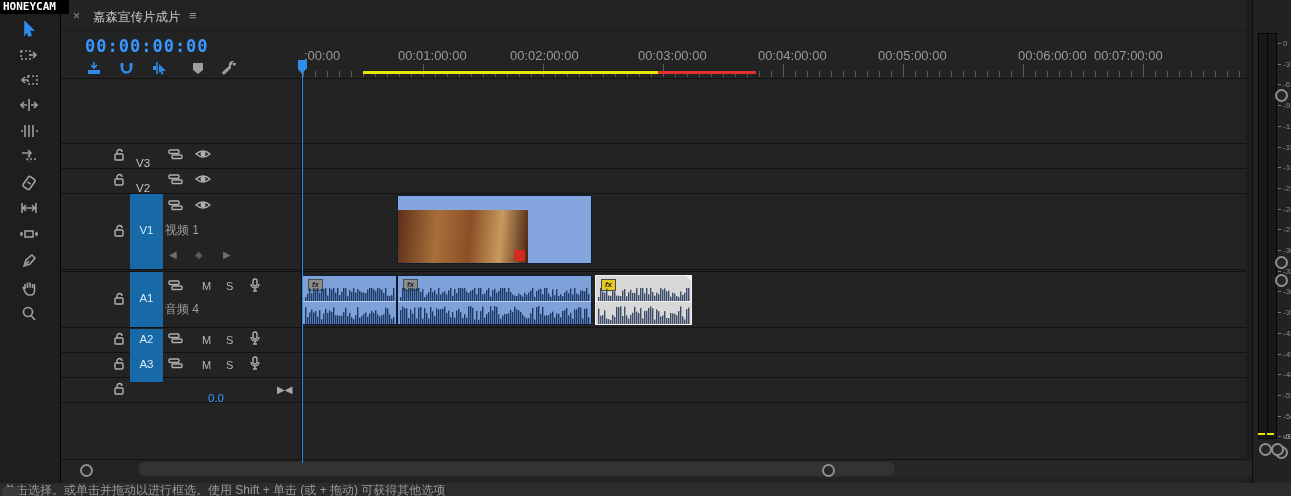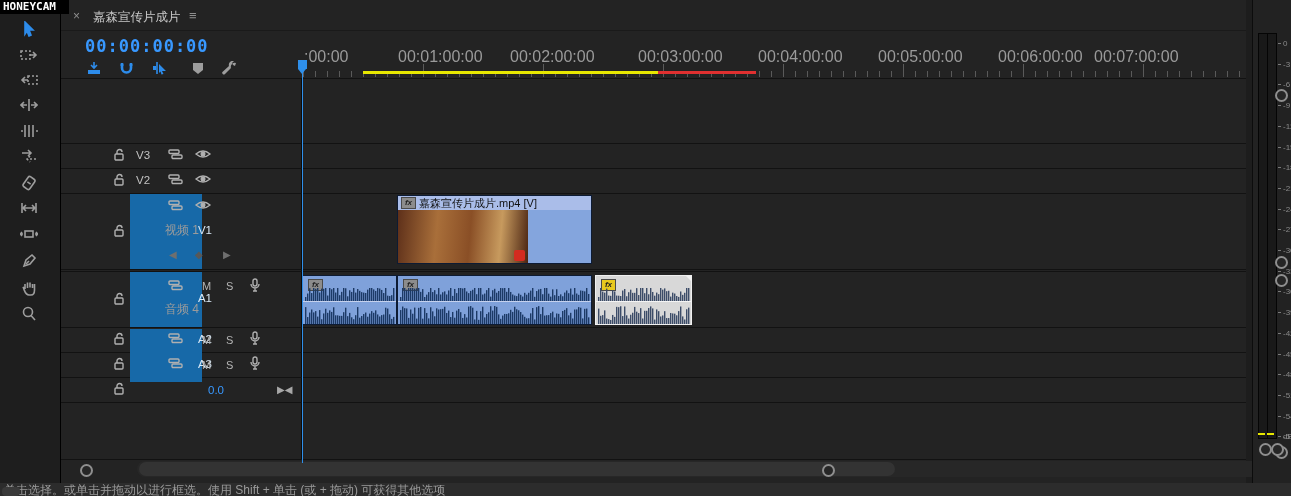--- a/index.html
+++ b/index.html
@@ -23,30 +23,30 @@
   .tabmenu{left:128px;top:8px;color:#8f8f8f;font-size:13px;cursor:pointer;}
   #timecode{left:24px;top:36px;color:#3898ff;font-size:17px;font-weight:bold;
             font-family:"DejaVu Sans Mono","Liberation Mono",monospace;letter-spacing:1px;}
   .hicon{position:absolute;top:58px;width:22px;height:20px;display:flex;align-items:center;justify-content:center;cursor:pointer;}
   .hicon svg{stroke:#9d9d9d;fill:none;stroke-width:1.6;}
   .hicon.blue svg{stroke:#2d8ceb;}
   .hicon.blue svg .f{fill:#2d8ceb;stroke:none;}
   .hicon svg .f{fill:#9d9d9d;stroke:none;}
   
   #ruler{left:241px;top:30px;width:944px;height:48px;overflow:hidden;}
-  .rlabel{position:absolute;top:18px;color:#9a9a9a;font-size:16px;white-space:nowrap;}
+  .rlabel{position:absolute;top:18px;color:#9a9a9a;font-size:13px;white-space:nowrap;}
   .tick{position:absolute;background:#5a5a5a;width:1px;}
   .workbar{position:absolute;top:41px;height:3px;}
   
   .hline{position:absolute;left:0;width:1185px;height:1px;background:#121212;}
   #headdiv{left:240px;top:78px;width:2px;height:382px;background:#0b0b0b;}
   .lockico,.eyeico,.syncico,.micico{position:absolute;width:16px;height:16px;cursor:pointer;}
   .lockico svg,.eyeico svg,.syncico svg,.micico svg{stroke:#b0b0b0;fill:none;stroke-width:1.4;}
-  .tlabel{position:absolute;color:#c2c2c2;font-size:11.5px;cursor:pointer;}
-  .tbox{position:absolute;left:69px;width:33px;background:#1769a8;cursor:pointer;padding-left:39px;}
+  .tlabel{position:absolute;color:#c2c2c2;font-size:11.5px;cursor:pointer;margin-top:8px;}
+  .tbox{position:absolute;left:69px;width:33px;background:#1769a8;cursor:pointer;}
   .tbox span{position:absolute;width:100%;text-align:center;color:#d9e9f7;font-size:11.5px;}
   .msbtn{position:absolute;color:#b5b5b5;font-size:11px;cursor:pointer;}
   .trackname{position:absolute;color:#9b9b9b;font-size:12px;}
   .kfnav{position:absolute;color:#6f6f6f;font-size:10px;cursor:pointer;}
   
   .vclip{position:absolute;top:195px;height:69px;border:1px solid #0d1b33;box-sizing:border-box;background:#84a5dd;cursor:pointer;}
   .vhead{position:relative;height:14px;background:#aabde9;overflow:hidden;white-space:nowrap;
          color:#111;font-size:11px;line-height:14px;}
   .aclip{position:absolute;top:275px;height:50px;border:1px solid #0d1b33;box-sizing:border-box;background:#7fa1da;cursor:pointer;overflow:hidden;}
   .aclip.sel{background:#d8d8d8;border:1px solid #f0f0f0;}
@@ -197,21 +197,21 @@
         </svg>
       </div>
 
     <div id="ruler" class="abs">
       <span class="rlabel" style="left:2px">:00:00</span>
       <span class="rlabel" style="left:96px">00:01:00:00</span>
       <span class="rlabel" style="left:208px">00:02:00:00</span>
       <span class="rlabel" style="left:336px">00:03:00:00</span>
       <span class="rlabel" style="left:456px">00:04:00:00</span>
       <span class="rlabel" style="left:576px">00:05:00:00</span>
-      <span class="rlabel" style="left:696px">00:06:00:00</span>
+      <span class="rlabel" style="left:716px">00:06:00:00</span>
       <span class="rlabel" style="left:792px">00:07:00:00</span>
       <div id="ticks">
           <div class="tick" style="left: 1px; top: 41px; height: 6px;"></div>
           <div class="tick" style="left: 13px; top: 41px; height: 6px;"></div>
           <div class="tick" style="left: 25px; top: 41px; height: 6px;"></div>
           <div class="tick" style="left: 37px; top: 41px; height: 6px;"></div>
           <div class="tick" style="left: 49px; top: 41px; height: 6px;"></div>
           <div class="tick" style="left: 61px; top: 41px; height: 6px;"></div>
           <div class="tick" style="left: 73px; top: 41px; height: 6px;"></div>
           <div class="tick" style="left: 85px; top: 41px; height: 6px;"></div>
@@ -429,21 +429,20 @@
     <div class="lockico" style="left:51px;top:382px">
       <svg width="14" height="14" viewBox="0 0 14 14">
           <rect x="3" y="6" width="8" height="6" rx="1"></rect>
           <path d="M5 6 V4 a2.5 2.5 0 0 1 5 0"></path>
         </svg></div>
     <span class="tlabel" style="left:147px;top:384px;color:#3898ff">0.0</span>
     <div class="abs" style="left:216px;top:384px;color:#a8a8a8;font-size:10px;cursor:pointer">▶◀</div>
 
 
     <div class="vclip" style="left:336px;width:195px">
-      <div class="vhead"><span class="fxbadge">fx</span><span>嘉森宣传片成片.mp4 [V]</span></div>
       <div class="thumb" style="width:130px;background:linear-gradient(95deg,#5e301a,#a96f3a 30%,#8a4f26 55%,#c79a5e 78%,#4a2412)"></div>
       <div class="abs" style="left:116px;top:54px;width:11px;height:11px;background:#d42b20;border-radius:2px"></div>
     </div>
 
 
     <div class="aclip" style="left:241px;width:95px">
       <span class="fxbadge" style="position:absolute;left:2px;top:2px">fx</span>
       <div class="wavewrap wave">
           <svg width="93" height="38" style="position:absolute;left:0;top:0">
             <rect x="2" y="8.999342584982209" width="1.4" height="4.000657415017792" fill="#1c3a66"></rect>

